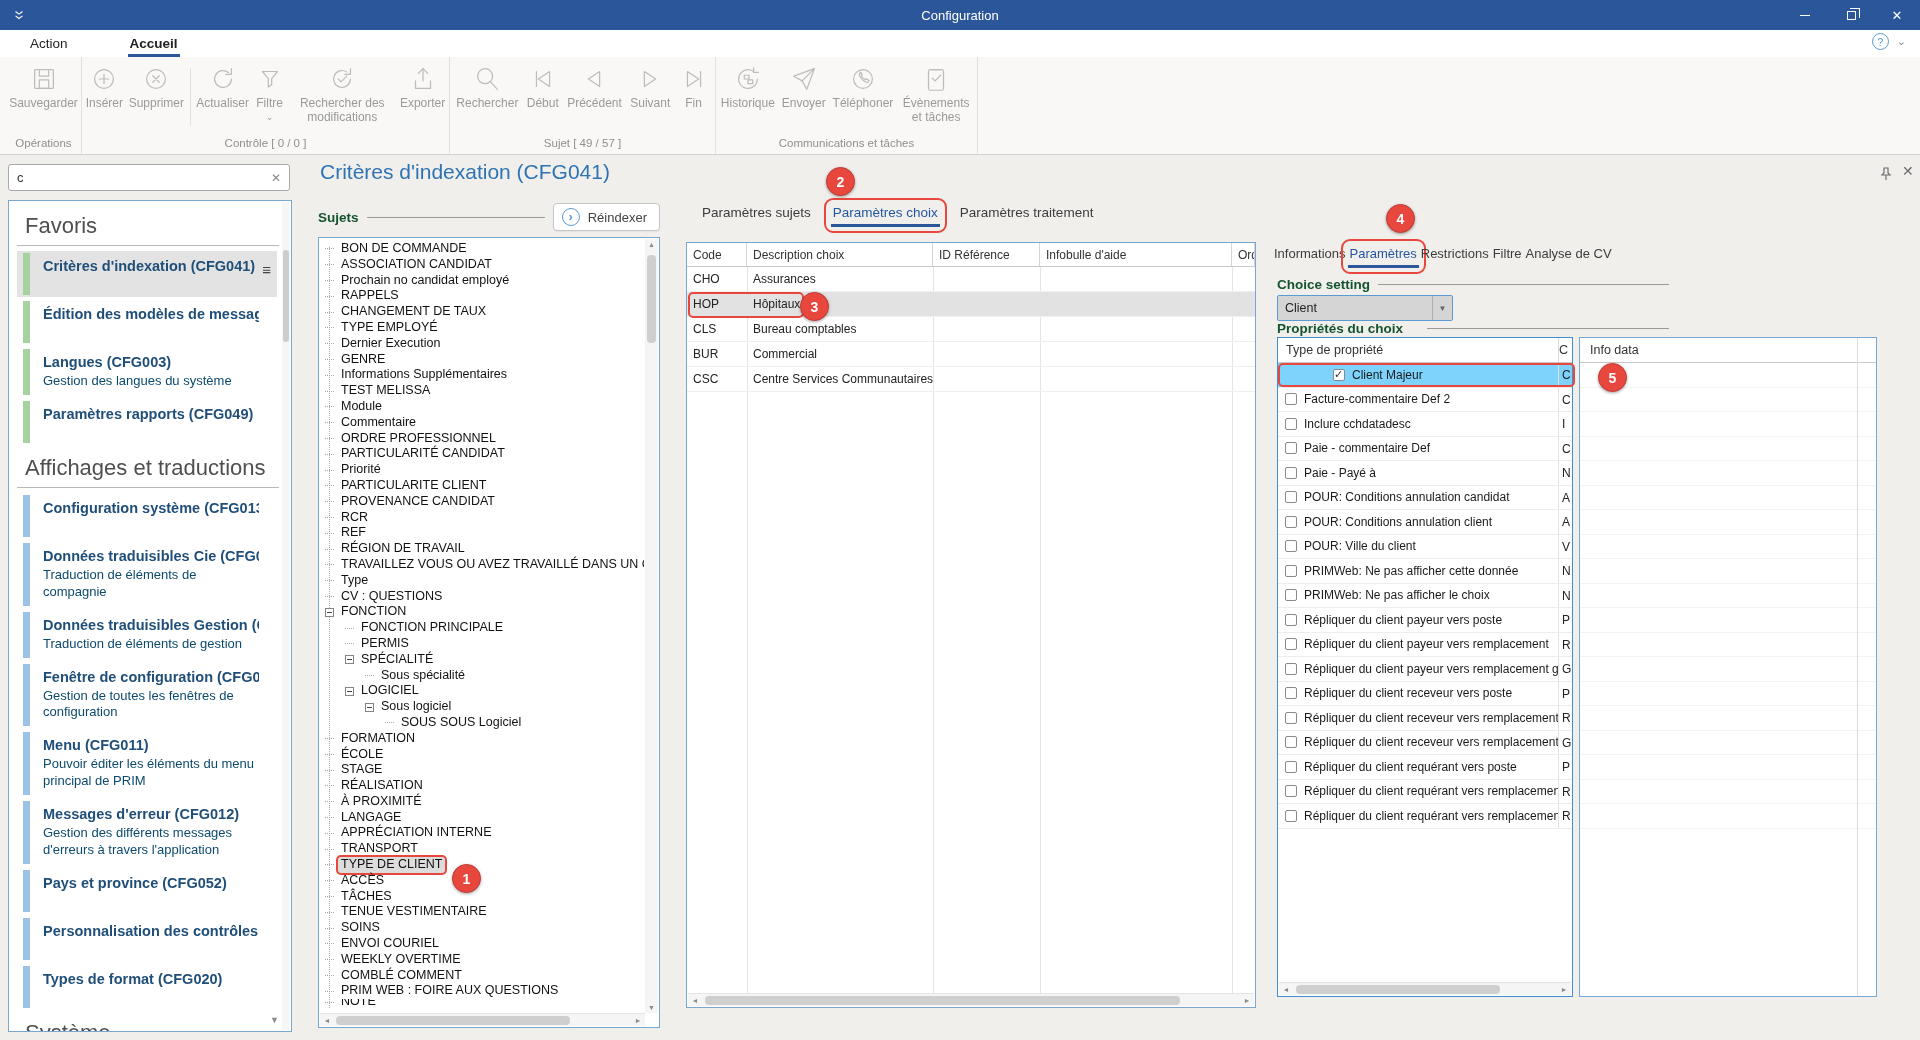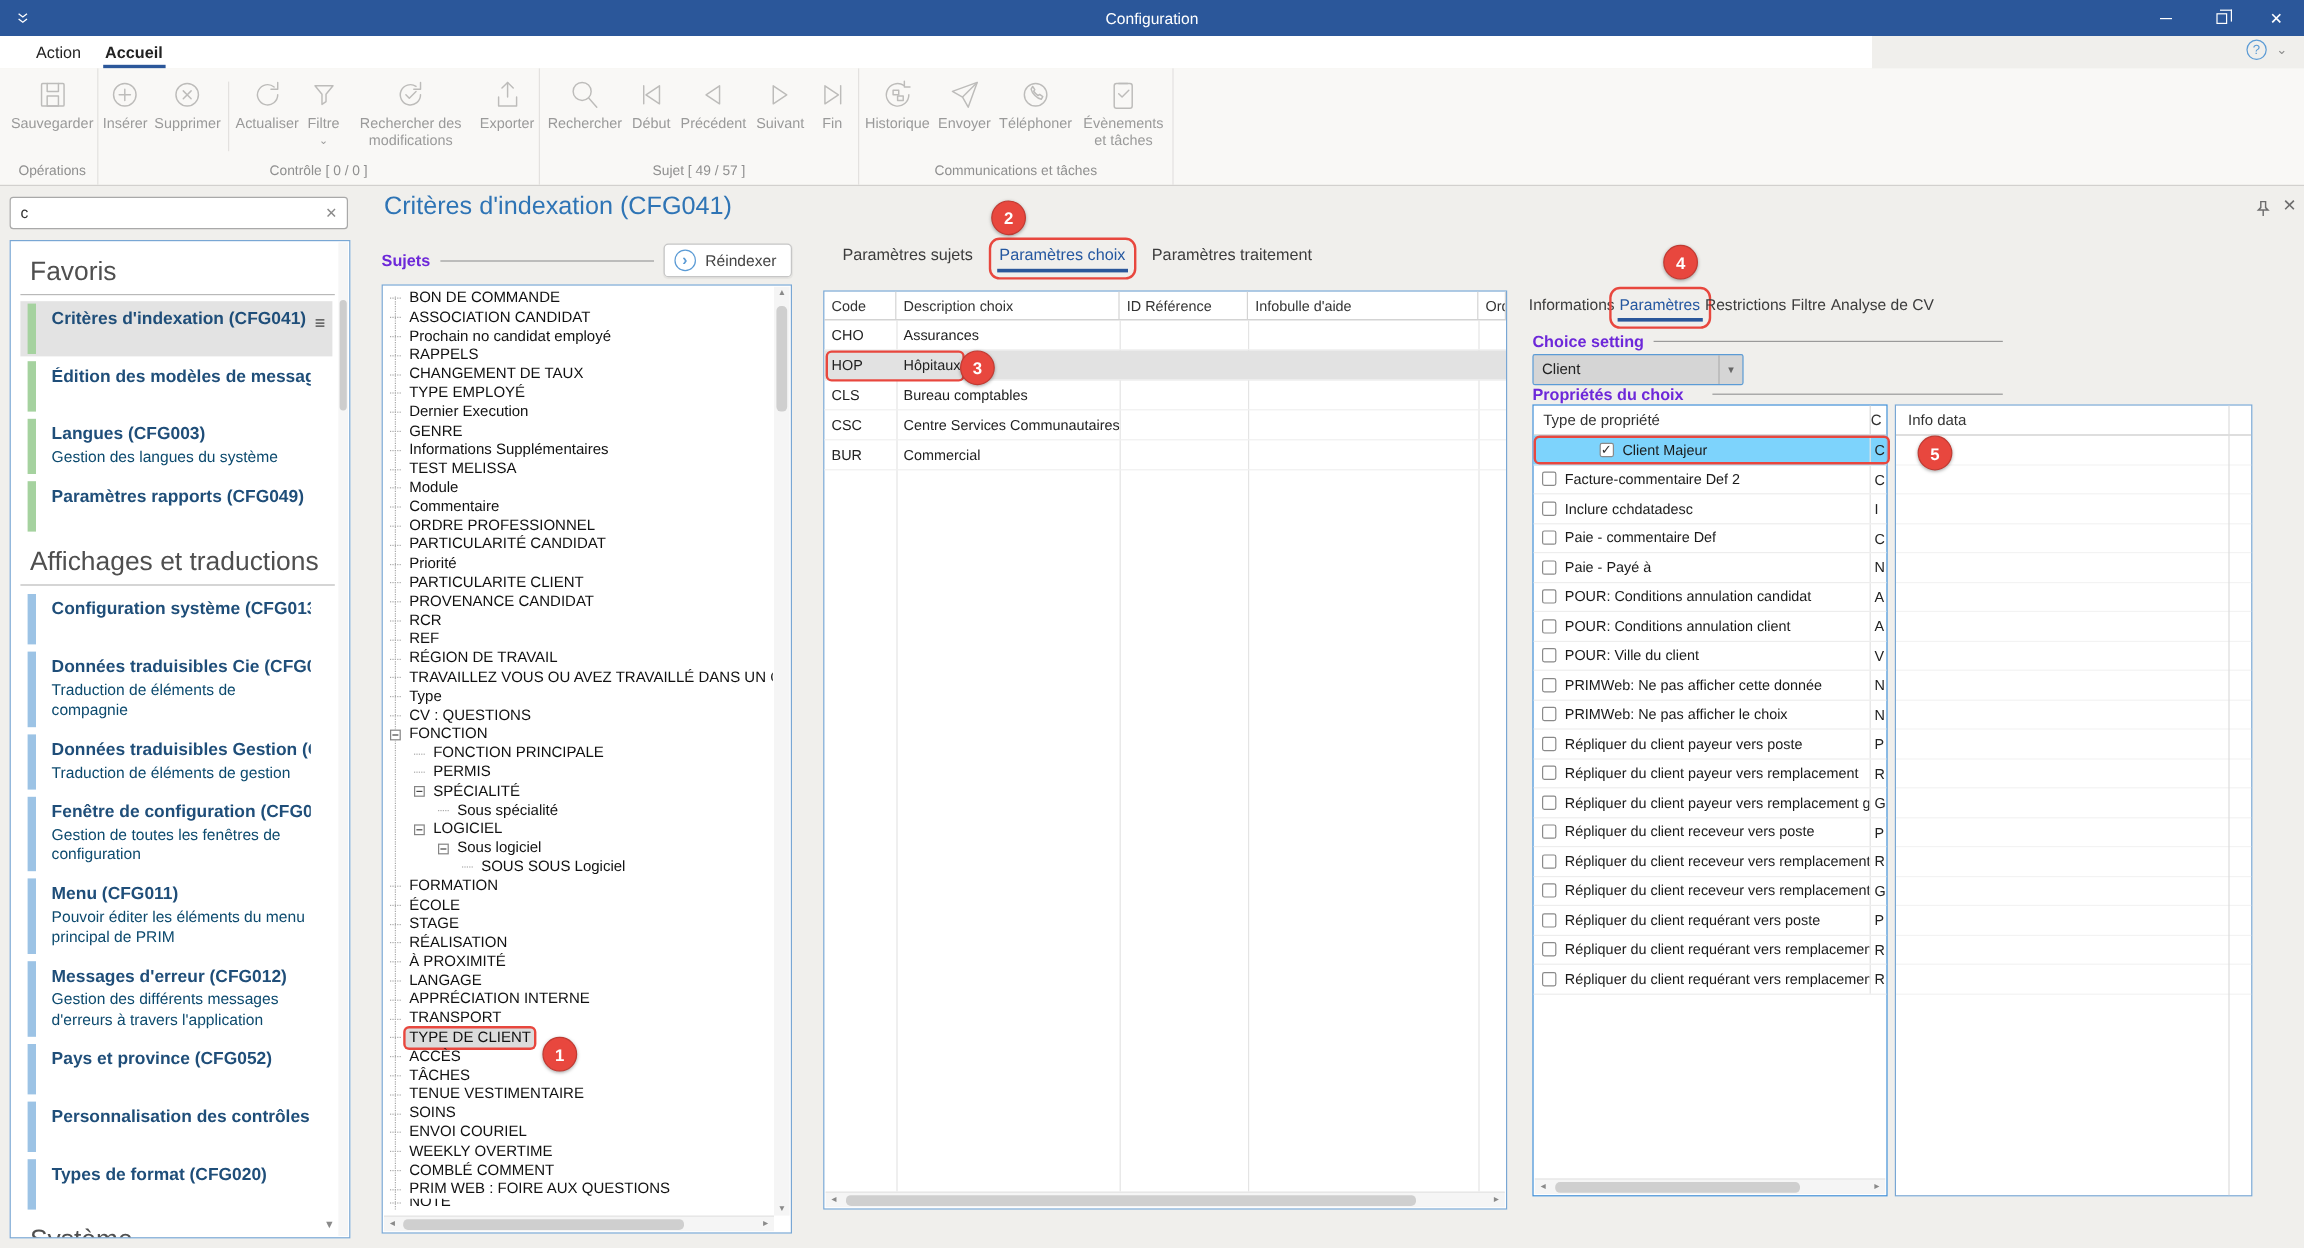--- a/index.html
+++ b/index.html
@@ -11,21 +11,21 @@
   .titlebar { position:absolute; left:0; top:0; width:1920px; height:30px; background:#2b579a; display:flex; align-items:center; }
   .titlebar .qa-icon { margin-left:12px; width:14px; height:14px; }
   .titlebar .title { position:absolute; left:0; right:0; text-align:center; color:#fff; font-size:13px; }
   .win-controls { position:absolute; right:0; top:0; height:30px; display:flex; }
   .win-btn { width:46px; height:30px; display:flex; align-items:center; justify-content:center; color:#fff; font-size:13px; }
   .min-bar { width:10px; height:1px; background:#fff; display:inline-block; }
   .restore-box { position:relative; width:9px; height:9px; border:1px solid #fff; background:transparent; }
   .restore-box::before { content:""; position:absolute; left:2px; top:-4px; width:9px; height:9px; border:1px solid #fff; border-left:none; border-bottom:none; }
 
   
-  .menubar { position:absolute; left:0; top:30px; width:1560px; height:27px; background:#fff; display:flex; align-items:flex-end; padding-left:30px; gap:20px; }
+  .menubar { position:absolute; left:0; top:30px; width:1920px; height:27px; background:#fff; display:flex; align-items:flex-end; padding-left:30px; gap:62px; }
   .menu-tab { font-size:13.5px; color:#222; padding-bottom:6px; position:relative; }
   .menu-tab[data-active="true"] { font-weight:bold; }
   .menu-tab[data-active="true"]::after { content:""; position:absolute; left:-2px; right:-2px; bottom:0; height:3px; background:#2b579a; }
   .menubar-right { position:absolute; right:14px; top:33px; display:flex; align-items:center; gap:8px; }
   .help-circle { width:17px; height:17px; border:1px solid #5b9bd5; border-radius:50%; color:#5b9bd5; font-size:11px; display:flex; align-items:center; justify-content:center; }
   .collapse-chev { color:#8a8a8a; font-size:11px; }
 
   
   .ribbon { position:absolute; left:0; top:57px; width:1920px; height:98px; background:#f9f8f6; border-bottom:1px solid #d2d0ce; display:flex; padding-left:6px; }
   .rgroup { display:flex; flex-direction:column; border-right:1px solid #e3e1df; }
@@ -67,21 +67,21 @@
   .tab-row { position:absolute; display:flex; font-size:13.5px; color:#3c3c3c; }
   .doc-tabs { left:700px; top:202px; gap:18px; }
   .right-tabs { left:1272px; top:243px; font-size:13px;align-items:flex-end; }
   .tab { position:relative; padding:3px 2px 7px; white-space:nowrap; }
   .tab[data-active="true"] { color:#2457a0; }
   .tab[data-active="true"]::after { content:""; position:absolute; left:0; right:0; bottom:0; height:3px; background:#2b579a; }
   .tab[data-annotated="true"]::before { content:""; position:absolute; left:-7px; right:-7px; top:-4px; bottom:-6px; border:2px solid #e8473e; border-radius:9px; }
 
   
   .subjects-head { position:absolute; left:318px; top:201px; width:342px; height:32px; display:flex; align-items:center; gap:8px; }
-  .group-label { font-size:13.5px; font-weight:bold; color:#6d28d9; white-space:nowrap; }
+  .group-label { font-size:13.5px; font-weight:bold; color:#14532d; white-space:nowrap; }
   .group-rule { flex:1; border-top:1px solid #9a9a9a; }
   .reindex-btn { display:flex; align-items:center; gap:8px; background:#fff; border:1px solid #c6c6c6; border-radius:4px; height:28px; padding:0 12px 0 8px; font-size:13px; color:#444; box-shadow:0 1px 1px rgba(0,0,0,.05); }
   .reindex-circle { width:18px; height:18px; border:1.5px solid #5b9bd5; border-radius:50%; color:#5b9bd5; font-size:13px; line-height:15px; text-align:center; font-weight:bold; }
 
   
   .tree-panel { position:absolute; left:318px; top:237px; width:342px; height:791px; background:#fff; border:1px solid #79a7d4; }
   .tree { position:absolute; left:2px; top:3px; right:15px; bottom:15px; overflow:hidden; font-size:12.5px; color:#111; }
   .tree::before { content:""; position:absolute; left:8px; top:6px; bottom:4px; border-left:1px dotted #a9a9a9; }
   .tree-row { position:relative; height:15.8px; line-height:15.8px; display:flex; align-items:center; white-space:nowrap; }
   .tree-row[data-depth="0"] { padding-left:4px; }
@@ -733,30 +733,30 @@
         <span>CLS</span>
         <span>Bureau comptables</span>
         <span></span>
         <span></span>
         <span></span>
       </div>
 
 
 
       <div class="cgrid crow">
+        <span>BUR</span>
+        <span>Commercial</span>
+        <span></span>
+        <span></span>
+        <span></span>
+      </div>
+
+      <div class="cgrid crow">
         <span>CSC</span>
         <span>Centre Services Communautaires</span>
-        <span></span>
-        <span></span>
-        <span></span>
-      </div>
-
-      <div class="cgrid crow">
-        <span>BUR</span>
-        <span>Commercial</span>
         <span></span>
         <span></span>
         <span></span>
       </div>
 
     <div class="hscroll">
       <span class="arr">◄</span>
       <div class="thumb"></div>
       <span class="arr" style="margin-left:auto">►</span>
     </div>

